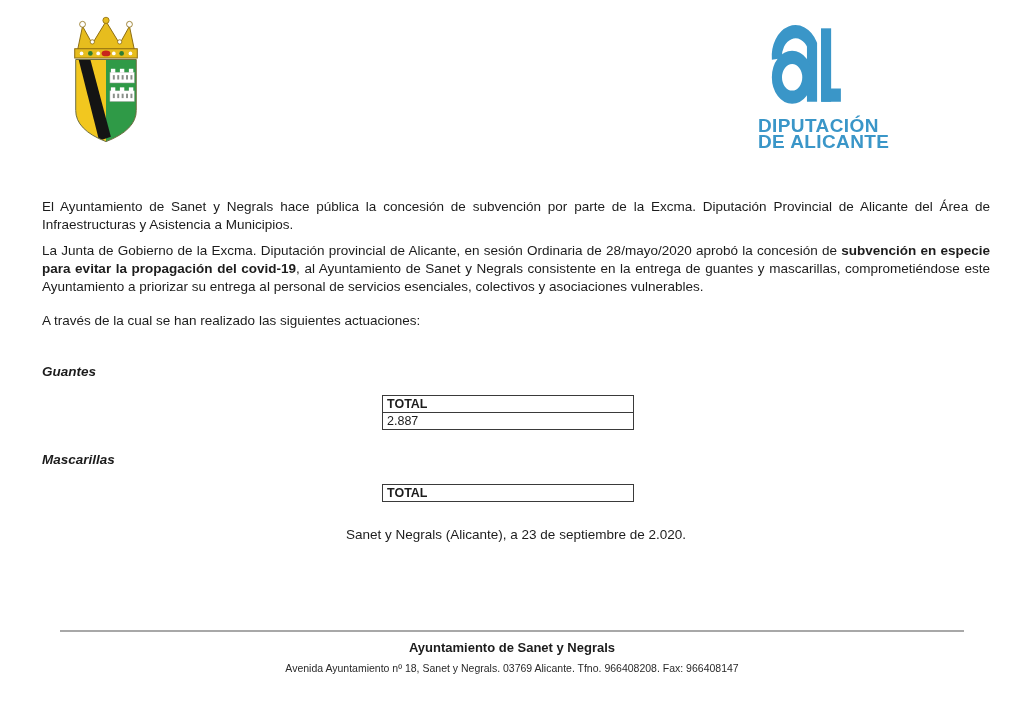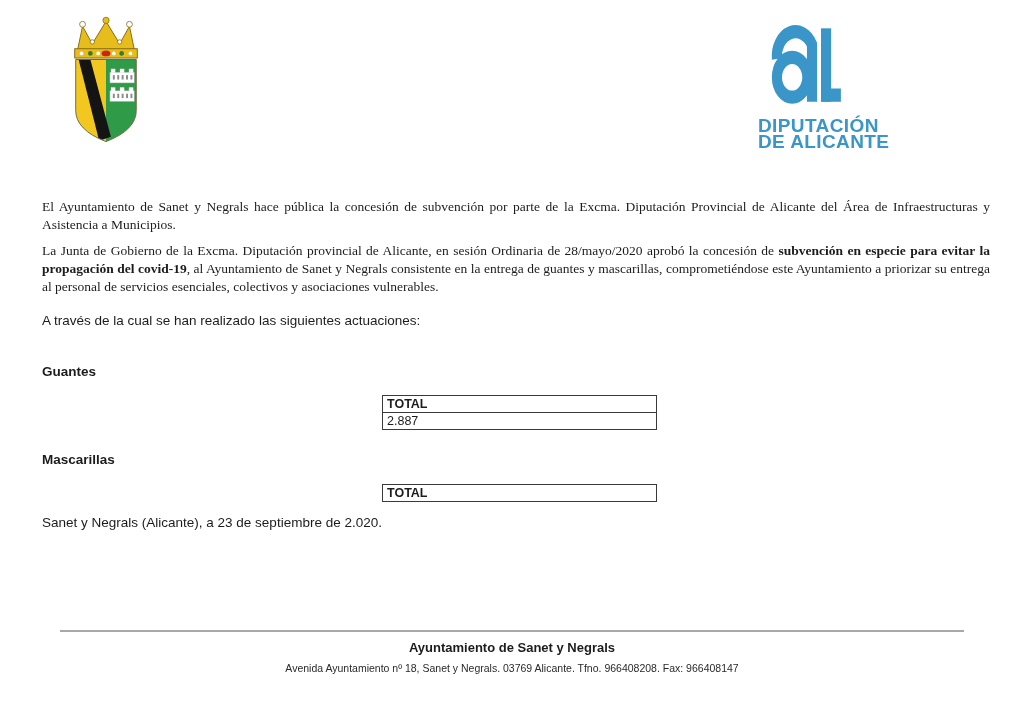--- a/index.html
+++ b/index.html
@@ -18,42 +18,42 @@
   .dip-logo { position: absolute; left: 758px; top: 12px; width: 130px; }
   .dip-logo .monogram { display: block; margin-left: 8px; }
   .dip-logo .logo-text {
     font-weight: bold; color: #3A96C8;
     font-size: 19px; line-height: 16px; letter-spacing: 0.4px;
     margin-top: 4px; white-space: nowrap;
   }
 
   
   .content { position: absolute; left: 42px; top: 198px; width: 948px; font-size: 13.5px; line-height: 18px; }
-  .para { text-align: justify; margin: 0; font-family: Liberation Serif, serif; }
+  .para { text-align: justify; margin: 0; }
   .para + .para { margin-top: 8px; }
   .bold { font-weight: bold; }
   .actions-heading { font-weight: normal; margin-top: 16px; }
-  .section-label { font-weight: bold; margin-top: 33px; }
+  .section-label { font-weight: bold; margin-top: 33px; font-style: italic; }
   .section-label.second { margin-top: 21px; }
 
   table.total-table {
     border-collapse: collapse;
     margin-left: 340px; margin-top: 14px;
-    width: 275px;
+    width: 252px;
     font-size: 12.5px; line-height: 13px;
     table-layout: fixed;
   }
   table.total-table.second { margin-top: 15px; }
   .total-table td {
     border: 1px solid #3a3a3a;
     padding: 1.5px 4px;
   }
   .total-table .hdr { font-weight: bold; }
 
-  .date-line { text-align: left; margin-top: 12px; }
+  .date-line { text-align: center; margin-top: 24px; }
 
   
   .footer { position: absolute; left: 0; right: 0; top: 630px; text-align: center; }
   .footer .rule { border: none; border-top: 2px solid #a8a8a8; margin: 0 60px 0 60px; }
   .footer .footer-title { font-weight: bold; font-size: 13px; margin-top: 8px; }
   .footer .footer-address { font-size: 10.5px; color: #2a2a2a; margin-top: 7px; }
 </style>
 </head>
 <body>
 

